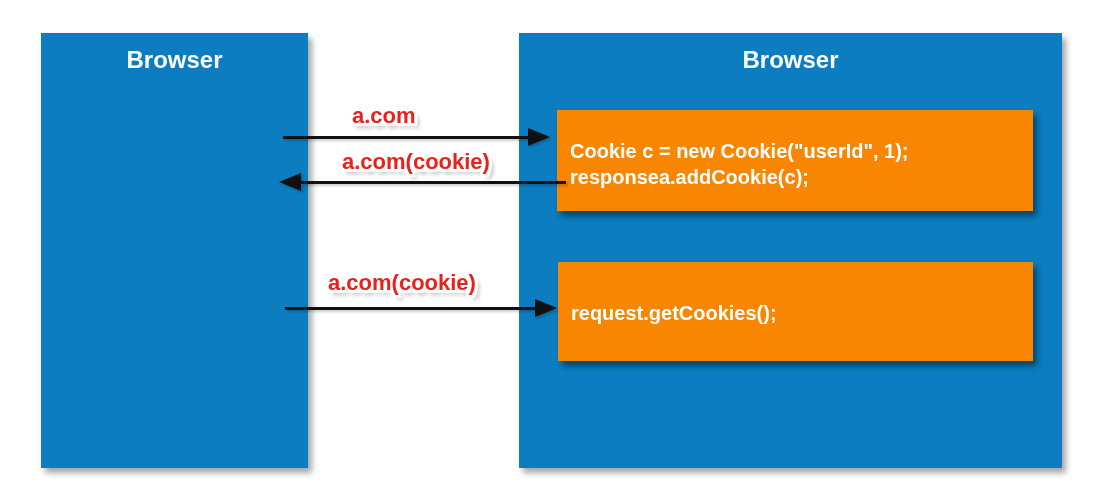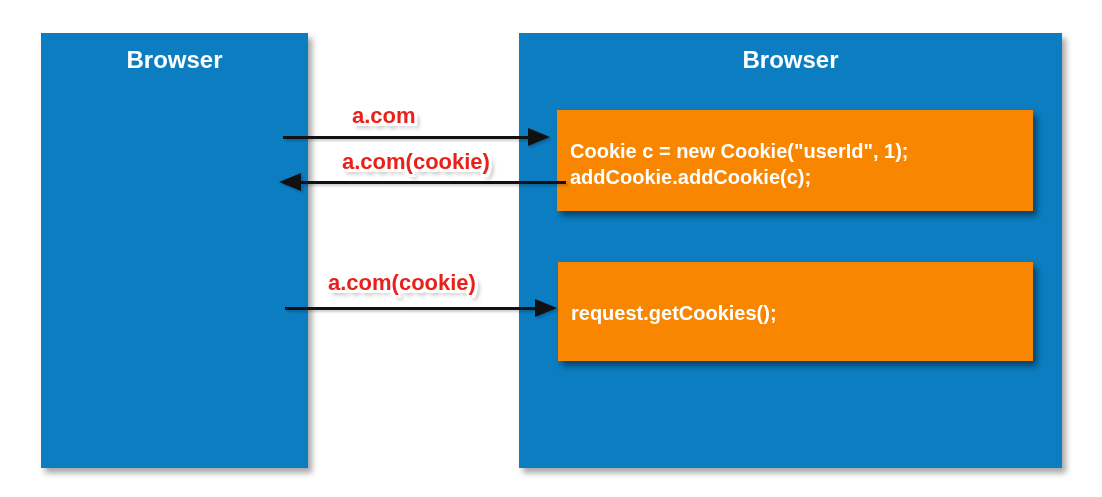--- a/index.html
+++ b/index.html
@@ -92,21 +92,21 @@
   <div class="panel panel-browser">
     <span class="panel-title">Browser</span>
   </div>
 
   <div class="panel panel-server">
     <span class="panel-title">Browser</span>
   </div>
 
   <div class="code-box code-box-1">
     <span class="code-line">Cookie c = new Cookie("userId", 1);</span>
-    <span class="code-line">addCookie.addCookie(c);</span>
+    <span class="code-line">responsea.addCookie(c);</span>
   </div>
 
   <div class="code-box code-box-2">
     <span class="code-line">request.getCookies();</span>
   </div>
 
   <div class="arrow arrow-1">
     <div class="arrow-line"></div>
     <div class="arrow-head right"></div>
   </div>

